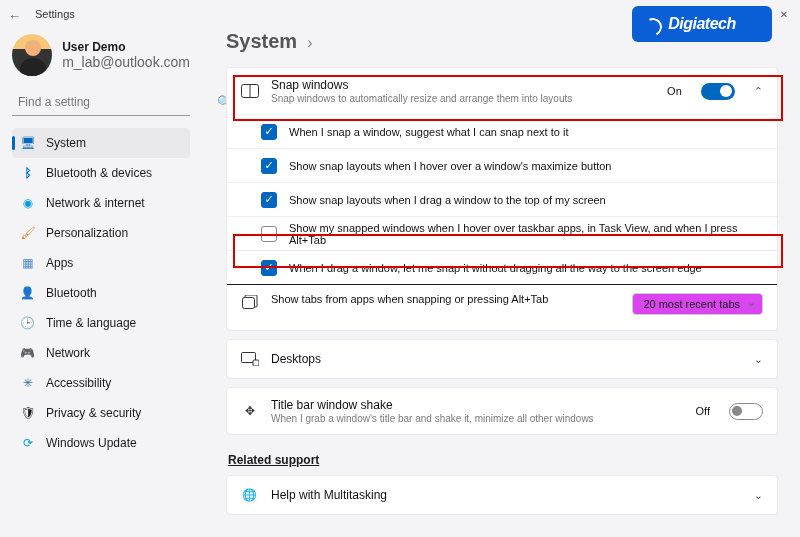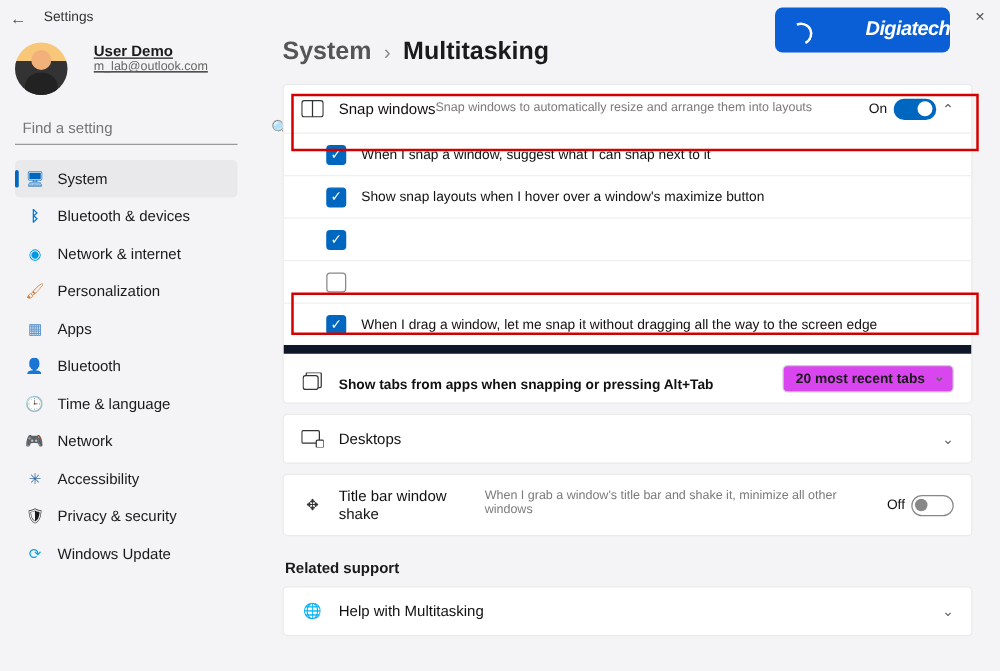--- a/index.html
+++ b/index.html
@@ -4,68 +4,68 @@
 <style>
   * { box-sizing: border-box; margin: 0; padding: 0; font-family: "Segoe UI", sans-serif; }
   body { width: 800px; height: 537px; background: #f4f4f6; overflow: hidden; position: relative; font-size: 12px; color: #1a1a1a; }
   .titlebar { height: 28px; display: flex; align-items: center; padding: 0 8px; gap: 14px; }
   .titlebar .back { font-size: 13px; color: #555; }
   .titlebar .title { font-size: 11px; color: #333; }
   .winbtns { margin-left: auto; display: flex; gap: 18px; font-size: 10px; color: #555; }
   .winbtns span { width: 16px; text-align: center; }
   .content { display: flex; height: calc(100% - 28px); }
   .sidebar { width: 198px; padding: 6px 8px 0 12px; display: flex; flex-direction: column; }
-  .userrow { display: flex; align-items: flex-start; gap: 21px; margin-bottom: 12px; text-decoration: underline; }
+  .userrow { display: flex; align-items: center; gap: 10px; margin-bottom: 12px; }
   .avatar { width: 42px; height: 42px; border-radius: 50%; background: linear-gradient(180deg,#f8c77a 35%,#333 35%); position: relative; overflow: hidden; }
   .avatar::before { content:""; position:absolute; width:16px; height:16px; background:#f2b07a; border-radius:50%; top:6px; left:13px; }
   .avatar::after { content:""; position:absolute; width:26px; height:22px; background:#222; border-radius:50% 50% 0 0; bottom:-4px; left:8px; }
   .username { font-size: 12px; font-weight: 600; }
-  .useremail { font-size: 10px; color: #666; }
+  .useremail { font-size: 14px; color: #666; }
   .search { display: flex; align-items: center; height: 28px; border-bottom: 1px solid #999; padding: 0 6px; margin-bottom: 12px; gap: 44px; }
   .search input { border: none; background: transparent; outline: none; flex: 1; font-size: 12px; color: #555; }
   .search .mag { font-size: 12px; color: #444; }
   .navlist { display: flex; flex-direction: column; gap: 0; }
   .navitem { display: flex; align-items: center; gap: 10px; height: 30px; padding: 0 8px; border-radius: 4px; font-size: 12px; color: #1a1a1a; position: relative; cursor: pointer; }
   .navitem.selected { background: #e9e9eb; }
   .navitem.selected::before { content:""; position:absolute; left:0; top:8px; bottom:8px; width:3px; background:#0067c0; border-radius:2px; }
   .navicon { width: 16px; height: 16px; display: flex; align-items: center; justify-content: center; font-size: 12px; }
   .main { flex: 1; padding: 0 22px 0 28px; overflow-y: auto; }
   .breadcrumb { display: flex; align-items: baseline; gap: 10px; margin-top: 2px; margin-bottom: 14px; }
   .bc1 { font-size: 20px; color: #555; font-weight: 600; }
   .bcsep { font-size: 16px; color: #888; }
   .bc2 { font-size: 20px; font-weight: 600; }
   .card { background: #fff; border: 1px solid #eaeaea; border-radius: 4px; margin-bottom: 8px; }
-  .row { display: flex; align-items: flex-end; min-height: 46px; padding: 8px 14px; gap: 12px; border-top: 7px solid #0f172a; font-weight: bold; }
+  .row { display: flex; align-items: flex-start; min-height: 46px; padding: 8px 14px; gap: 12px; border-top: 1px solid #0f172a; }
   .row:first-child { border-top: none; }
   .rowhead { display: flex; align-items: center; padding: 10px 14px; gap: 12px; }
   .rowicon { width: 18px; height: 18px; display:flex; align-items:center; justify-content:center; color:#333; }
-  .rowtexts { display: flex; flex-direction: row; flex: 1; }
+  .rowtexts { display: flex; flex-direction: column; flex: 1; }
   .rowtitle { font-size: 12px; color: #111; }
   .rowdesc { font-size: 10px; color: #7a7a7a; margin-top: 1px; }
-  .rowright { margin-left: auto; display: flex; align-items: center; gap: 5px; }
+  .rowright { margin-left: auto; display: flex; align-items: center; gap: 19px; }
   .onlabel { font-size: 11px; color: #111; }
   .toggle { width: 34px; height: 17px; border-radius: 10px; position: relative; }
   .toggle.on { background: #0067c0; }
   .toggle.off { background: #fff; border:1px solid #888; }
   .toggle::after { content:""; position:absolute; width:12px; height:12px; background:#fff; border-radius:50%; top:2.5px; }
   .toggle.on::after { right:2.5px; }
   .toggle.off::after { left:2px; background:#888; width:10px; height:10px; top:2.5px; }
   .chev { font-size: 11px; color: #555; }
   .checkrow { display: flex; align-items: center; min-height: 34px; padding: 4px 14px 4px 34px; gap: 12px; border-top: 1px solid #f0f0f0; }
   .cbox { width: 16px; height: 16px; border-radius: 3px; border:1px solid #888; display:flex; align-items:center; justify-content:center; flex-shrink:0; }
   .cbox.checked { background:#0067c0; border-color:#0067c0; color:#fff; font-size:11px; }
   .clabel { font-size: 11px; color: #111; }
   .redbox1 { position:absolute; border:2px solid #d40000; pointer-events:none; }
-  .brandlogo { position:absolute; top:6px; right:40px; width:140px; height:36px; background:#0a5fd6; border-radius:6px; display:flex; align-items:center; justify-content:flex-end; }
+  .brandlogo { position:absolute; top:6px; right:28px; width:140px; height:36px; background:#0a5fd6; border-radius:6px; display:flex; align-items:center; justify-content:center; }
   .brandlogo span { color:#fff; font-size:16px; font-weight:700; font-style:italic; letter-spacing:-0.5px; }
   .brandlogo .dots { position:absolute; left:6px; top:6px; width:26px; height:26px; }
   .brandlogo .dots::before { content:""; position:absolute; width:14px; height:14px; border:2px solid #fff; border-radius:50%; border-left-color:transparent; border-bottom-color:transparent; top:6px; left:6px; transform:rotate(20deg); }
   .dropdown { border:1px solid #ccc; border-radius:4px; padding:4px 22px 4px 10px; font-size:11px; background:#d946ef; position:relative; }
   .dropdown::after { content:"⌄"; position:absolute; right:6px; top:2px; color:#666; font-size:11px; }
-  .section-label { font-size:12px; font-weight:600; margin:18px 0 8px 2px; }
+  .section-label { font-size:12px; font-weight:600; margin:18px 0 8px 2px;text-decoration:underline; }
 </style>
 </head>
 <body>
 
 <div class="titlebar">
   <span class="back">←</span>
   <span class="title">Settings</span>
   <div class="winbtns">
     <span>—</span>
     <span>▢</span>
@@ -132,21 +132,20 @@
         <span class="navicon" style="color:#0aa3e0">⟳</span>
         <span>Windows Update</span>
       </div>
     </div>
   </div>
 
   <div class="main">
     <div class="breadcrumb">
       <span class="bc1">System</span>
       <span class="bcsep">›</span>
-      <span class="bc2">Multitasking</span>
     </div>
 
     <div class="card">
       <div class="rowhead">
         <span class="rowicon">
           <svg width="18" height="14" viewBox="0 0 18 14">
               <rect x="0.5" y="0.5" width="17" height="13" rx="2" fill="none" stroke="#333"></rect>
               <line x1="9" y1="0.5" x2="9" y2="13.5" stroke="#333"></line>
             </svg>
         </span>
@@ -163,23 +162,25 @@
       <div class="checkrow">
         <div class="cbox checked">✓</div>
         <span class="clabel">When I snap a window, suggest what I can snap next to it</span>
       </div>
       <div class="checkrow">
         <div class="cbox checked">✓</div>
         <span class="clabel">Show snap layouts when I hover over a window's maximize button</span>
       </div>
       <div class="checkrow">
         <div class="cbox checked">✓</div>
+        <span class="clabel">Show snap layouts when I drag a window to the top of my screen</span>
       </div>
       <div class="checkrow">
         <div class="cbox"></div>
+        <span class="clabel">Show my snapped windows when I hover over taskbar apps, in Task View, and when I press Alt+Tab</span>
       </div>
       <div class="checkrow">
         <div class="cbox checked">✓</div>
         <span class="clabel">When I drag a window, let me snap it without dragging all the way to the screen edge</span>
       </div>
       <div class="row">
         <span class="rowicon">
           <svg width="16" height="14" viewBox="0 0 16 14">
               <rect x="0.5" y="2.5" width="12" height="11" rx="2" fill="none" stroke="#333"></rect>
               <path d="M3 2.5 V1 a1 1 0 011-1 h10 a1 1 0 011 1 v10 a1 1 0 01-1 1 h-1.5" fill="none" stroke="#333"></path>

